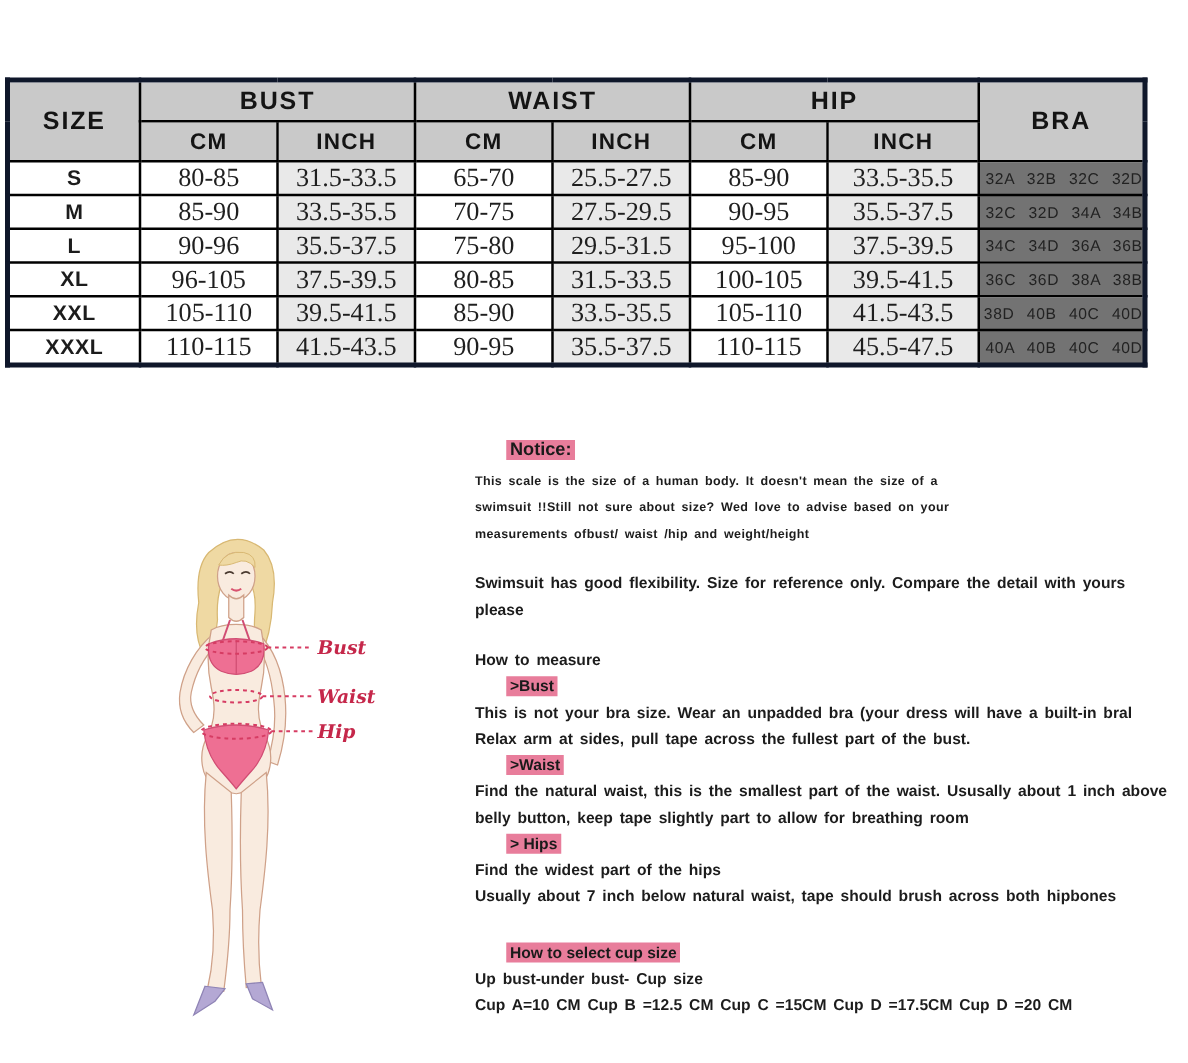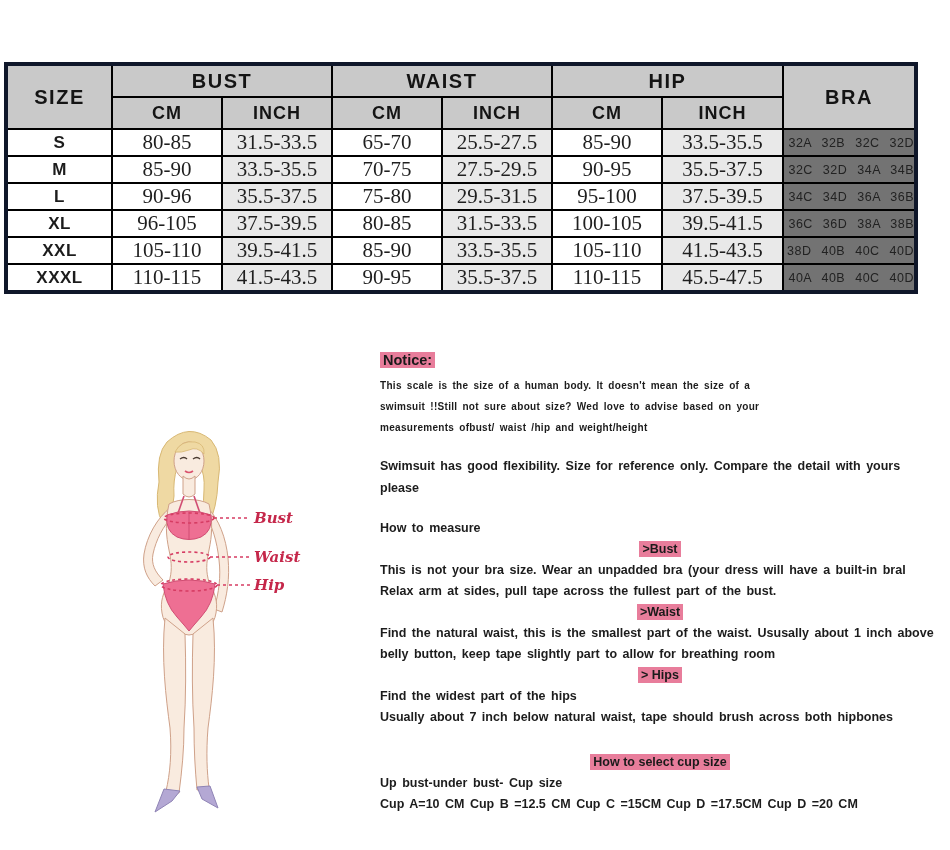--- a/index.html
+++ b/index.html
@@ -40,29 +40,29 @@
   
   .figure-wrap{position:absolute;left:105px;top:420px;width:250px;height:400px;}
 
   
   .notice-wrap{
     position:absolute;left:380px;top:352px;width:560px;
     font-weight:bold;color:#1c1c1c;
   }
   .hl{
     display:inline-block;background:#e87d9b;color:#1a1a1a;
-    padding:0 3px;line-height:16px;
+    padding:0 3px;line-height:16px;margin-left:25px;
   }
   .n-title{font-size:14.5px;margin-bottom:7px;}
   .intro .line{font-size:10px;line-height:21px;letter-spacing:0.3px;word-spacing:2px;}
   .flex-note{margin-top:18px;}
   .flex-note .line{font-size:12.5px;line-height:21.5px;word-spacing:2px;}
   .measure{margin-top:19px;}
   .measure .line,.cupsec .line{font-size:12.5px;line-height:21px;word-spacing:2px;}
-  .sec-head{font-size:12.5px;line-height:21px;text-align:center;}
+  .sec-head{font-size:12.5px;line-height:21px;}
   .cupsec{margin-top:24px;}
 </style>
 </head>
 <body>
 
 <table class="size-table">
   <colgroup>
     <col style="width:106px">
       <col style="width:110px">
       <col style="width:110px">

